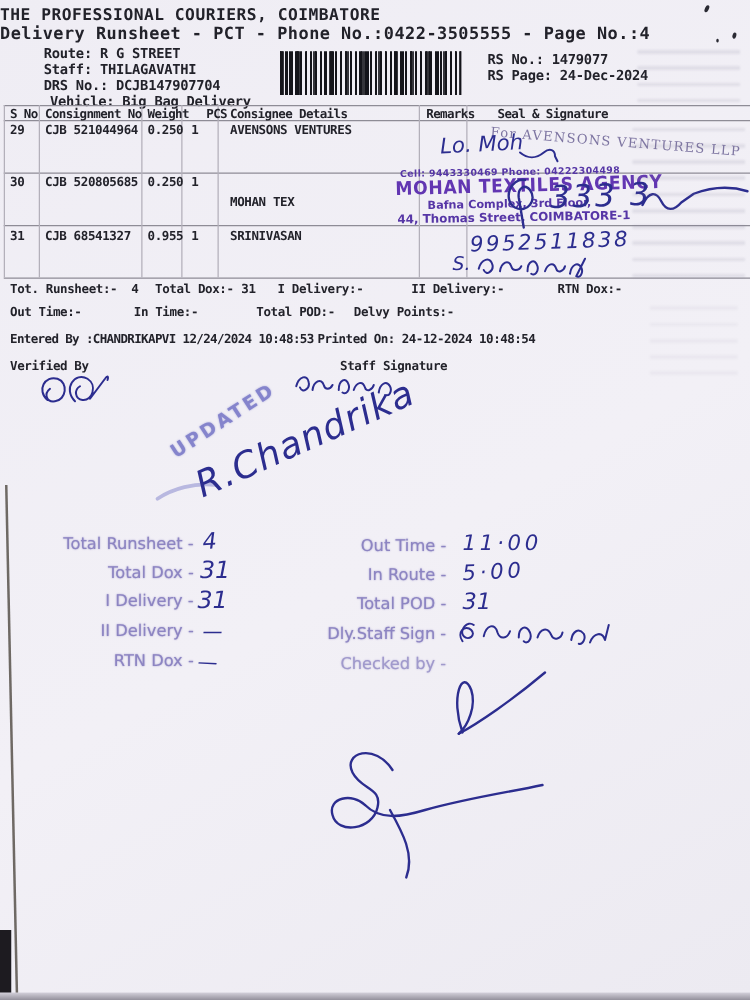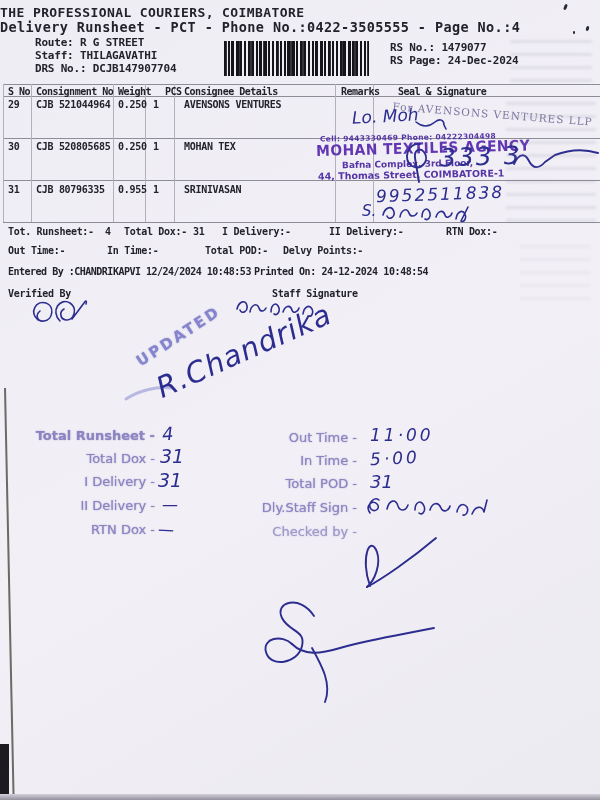--- a/index.html
+++ b/index.html
@@ -43,20 +43,24 @@
     <span>R G STREET</span>
   </div>
   <div class="t meta" style="left:35px;top:49px;">
     <span>Staff:</span>
     <span>THILAGAVATHI</span>
   </div>
   <div class="t meta" style="left:35px;top:62px;">
     <span>DRS No.:</span>
     <span>DCJB147907704</span>
   </div>
+  <div class="t meta" style="left:40px;top:75px;">
+    <span>Vehicle:</span>
+    <span>Big Bag Delivery</span>
+  </div>
 
   <div class="barcode"></div>
 
   <div class="t meta" style="left:390px;top:41px;">
     <span>RS No.:</span>
     <span>1479077</span>
   </div>
   <div class="t meta" style="left:390px;top:54px;">
     <span>RS Page:</span>
     <span>24-Dec-2024</span>
@@ -86,24 +90,24 @@
   <div class="t print" style="left:8px;top:99px;">29</div>
   <div class="t print" style="left:36px;top:99px;">CJB 521044964</div>
   <div class="t print" style="left:118px;top:99px;">0.250</div>
   <div class="t print" style="left:153px;top:99px;">1</div>
   <div class="t print" style="left:184px;top:99px;">AVENSONS VENTURES</div>
 
   <div class="t print" style="left:8px;top:141px;">30</div>
   <div class="t print" style="left:36px;top:141px;">CJB 520805685</div>
   <div class="t print" style="left:118px;top:141px;">0.250</div>
   <div class="t print" style="left:153px;top:141px;">1</div>
-  <div class="t print" style="left:184px;top:141px;">MOHAN TEX</div>
+  <div class="t print" style="left:184px;top:157px;">MOHAN TEX</div>
 
   <div class="t print" style="left:8px;top:184px;">31</div>
-  <div class="t print" style="left:36px;top:184px;">CJB 80796335</div>
+  <div class="t print" style="left:36px;top:184px;">CJB 68541327</div>
   <div class="t print" style="left:118px;top:184px;">0.955</div>
   <div class="t print" style="left:153px;top:184px;">1</div>
   <div class="t print" style="left:184px;top:184px;">SRINIVASAN</div>
 
   <div class="t stampfaint" style="left:393px;top:100px;font-size:10.5px;letter-spacing:1px;transform:rotate(4.5deg);transform-origin:left top;">For AVENSONS VENTURES LLP</div>
   <div class="t hw" style="left:352px;top:106px;font-size:17px;transform:rotate(-3deg);">Lo. Moh</div>
   <svg class="sig" style="position:absolute;left:414px;top:112px;" width="44" height="20" viewBox="0 0 44 20">
     <path d="M2 10 c6 5 13 5 19 0 c5 -4 9 -2 9 3 l2 4"></path>
   </svg>
 
@@ -152,34 +156,34 @@
   <svg class="sig" style="position:absolute;left:234px;top:295px;" width="84" height="22" viewBox="0 0 84 22">
     <path d="M3 14 c2 -8 9 -10 10 -3 c1 5 -5 9 -7 4 m10 2 c1 -7 7 -10 9 -4 c1 4 5 4 7 0 m5 4 c0 -8 6 -11 8 -4 c1 4 -2 8 -5 6 m9 -2 c2 -6 7 -8 9 -2 c1 4 6 2 7 -2 m4 6 c1 -7 6 -10 9 -5 c2 4 -1 9 -4 7"></path>
   </svg>
 
   <div class="t" style="left:133px;top:355px;font-family:'DejaVu Sans',sans-serif;font-weight:bold;font-size:15px;letter-spacing:2.5px;color:#8584cc;text-shadow:0 0 1.5px rgba(133,132,204,.8);transform:rotate(-33deg);transform-origin:left top;">UPDATED</div>
   <svg style="position:absolute;left:122px;top:383px;" width="54" height="20" viewBox="0 0 54 20">
     <path d="M4 16 C16 8 34 3 50 5" fill="none" stroke="#9a99d4" stroke-width="3" stroke-linecap="round" opacity=".65"></path>
   </svg>
   <div class="t hw" style="left:158px;top:372px;font-size:29px;letter-spacing:1px;transform:rotate(-24deg);transform-origin:left center;">R.Chandrika</div>
 
-  <div class="t formlabel ra" style="left:30px;top:428px;width:125px;font-weight:bold;">Total Runsheet -</div>
+  <div class="t formlabel ra" style="left:30px;top:428px;width:125px;">Total Runsheet -</div>
   <div class="t formlabel ra" style="left:30px;top:451px;width:125px;">Total Dox -</div>
   <div class="t formlabel ra" style="left:30px;top:474px;width:125px;">I Delivery -</div>
   <div class="t formlabel ra" style="left:30px;top:498px;width:125px;">II Delivery -</div>
   <div class="t formlabel ra" style="left:30px;top:522px;width:125px;">RTN Dox -</div>
 
   <div class="t hw" style="left:162px;top:423px;font-size:18px;transform:rotate(-4deg);">4</div>
   <div class="t hw" style="left:160px;top:445px;font-size:19px;">31</div>
   <div class="t hw" style="left:158px;top:469px;font-size:19px;">31</div>
   <div class="t hw" style="left:162px;top:495px;font-size:16px;">—</div>
   <div class="t hw" style="left:158px;top:520px;font-size:16px;transform:rotate(3deg);">—</div>
 
   <div class="t formlabel ra" style="left:255px;top:430px;width:102px;">Out Time -</div>
-  <div class="t formlabel ra" style="left:255px;top:453px;width:102px;">In Time -</div>
+  <div class="t formlabel ra" style="left:255px;top:453px;width:102px;">In Route -</div>
   <div class="t formlabel ra" style="left:255px;top:476px;width:102px;">Total POD -</div>
   <div class="t formlabel ra" style="left:255px;top:500px;width:102px;">Dly.Staff Sign -</div>
   <div class="t formlabel ra" style="left:255px;top:524px;width:102px;opacity:.8;">Checked by -</div>
 
   <div class="t hw" style="left:370px;top:425px;font-size:17px;letter-spacing:3px;">11·00</div>
   <div class="t hw" style="left:370px;top:448px;font-size:17px;letter-spacing:3px;transform:rotate(-3deg);">5·00</div>
   <div class="t hw" style="left:370px;top:471px;font-size:18px;">31</div>
 
   <svg class="sig" style="position:absolute;left:362px;top:493px;" width="132" height="30" viewBox="0 0 132 30">
     <path d="M8 20 c-5 -7 2 -14 7 -9 c4 4 -2 9 -6 5 c-4 -5 3 -13 8 -9 m8 9 c2 -9 9 -11 11 -3 c2 6 8 5 10 -1 m7 5 c0 -8 6 -11 9 -4 c2 5 -2 10 -5 7 m11 -3 c2 -7 8 -9 11 -2 c2 5 8 3 9 -2 m7 6 c1 -7 6 -10 10 -5 c2 4 -1 9 -4 8 m9 -1 c3 -8 10 -9 12 -2 l3 -12"></path>

